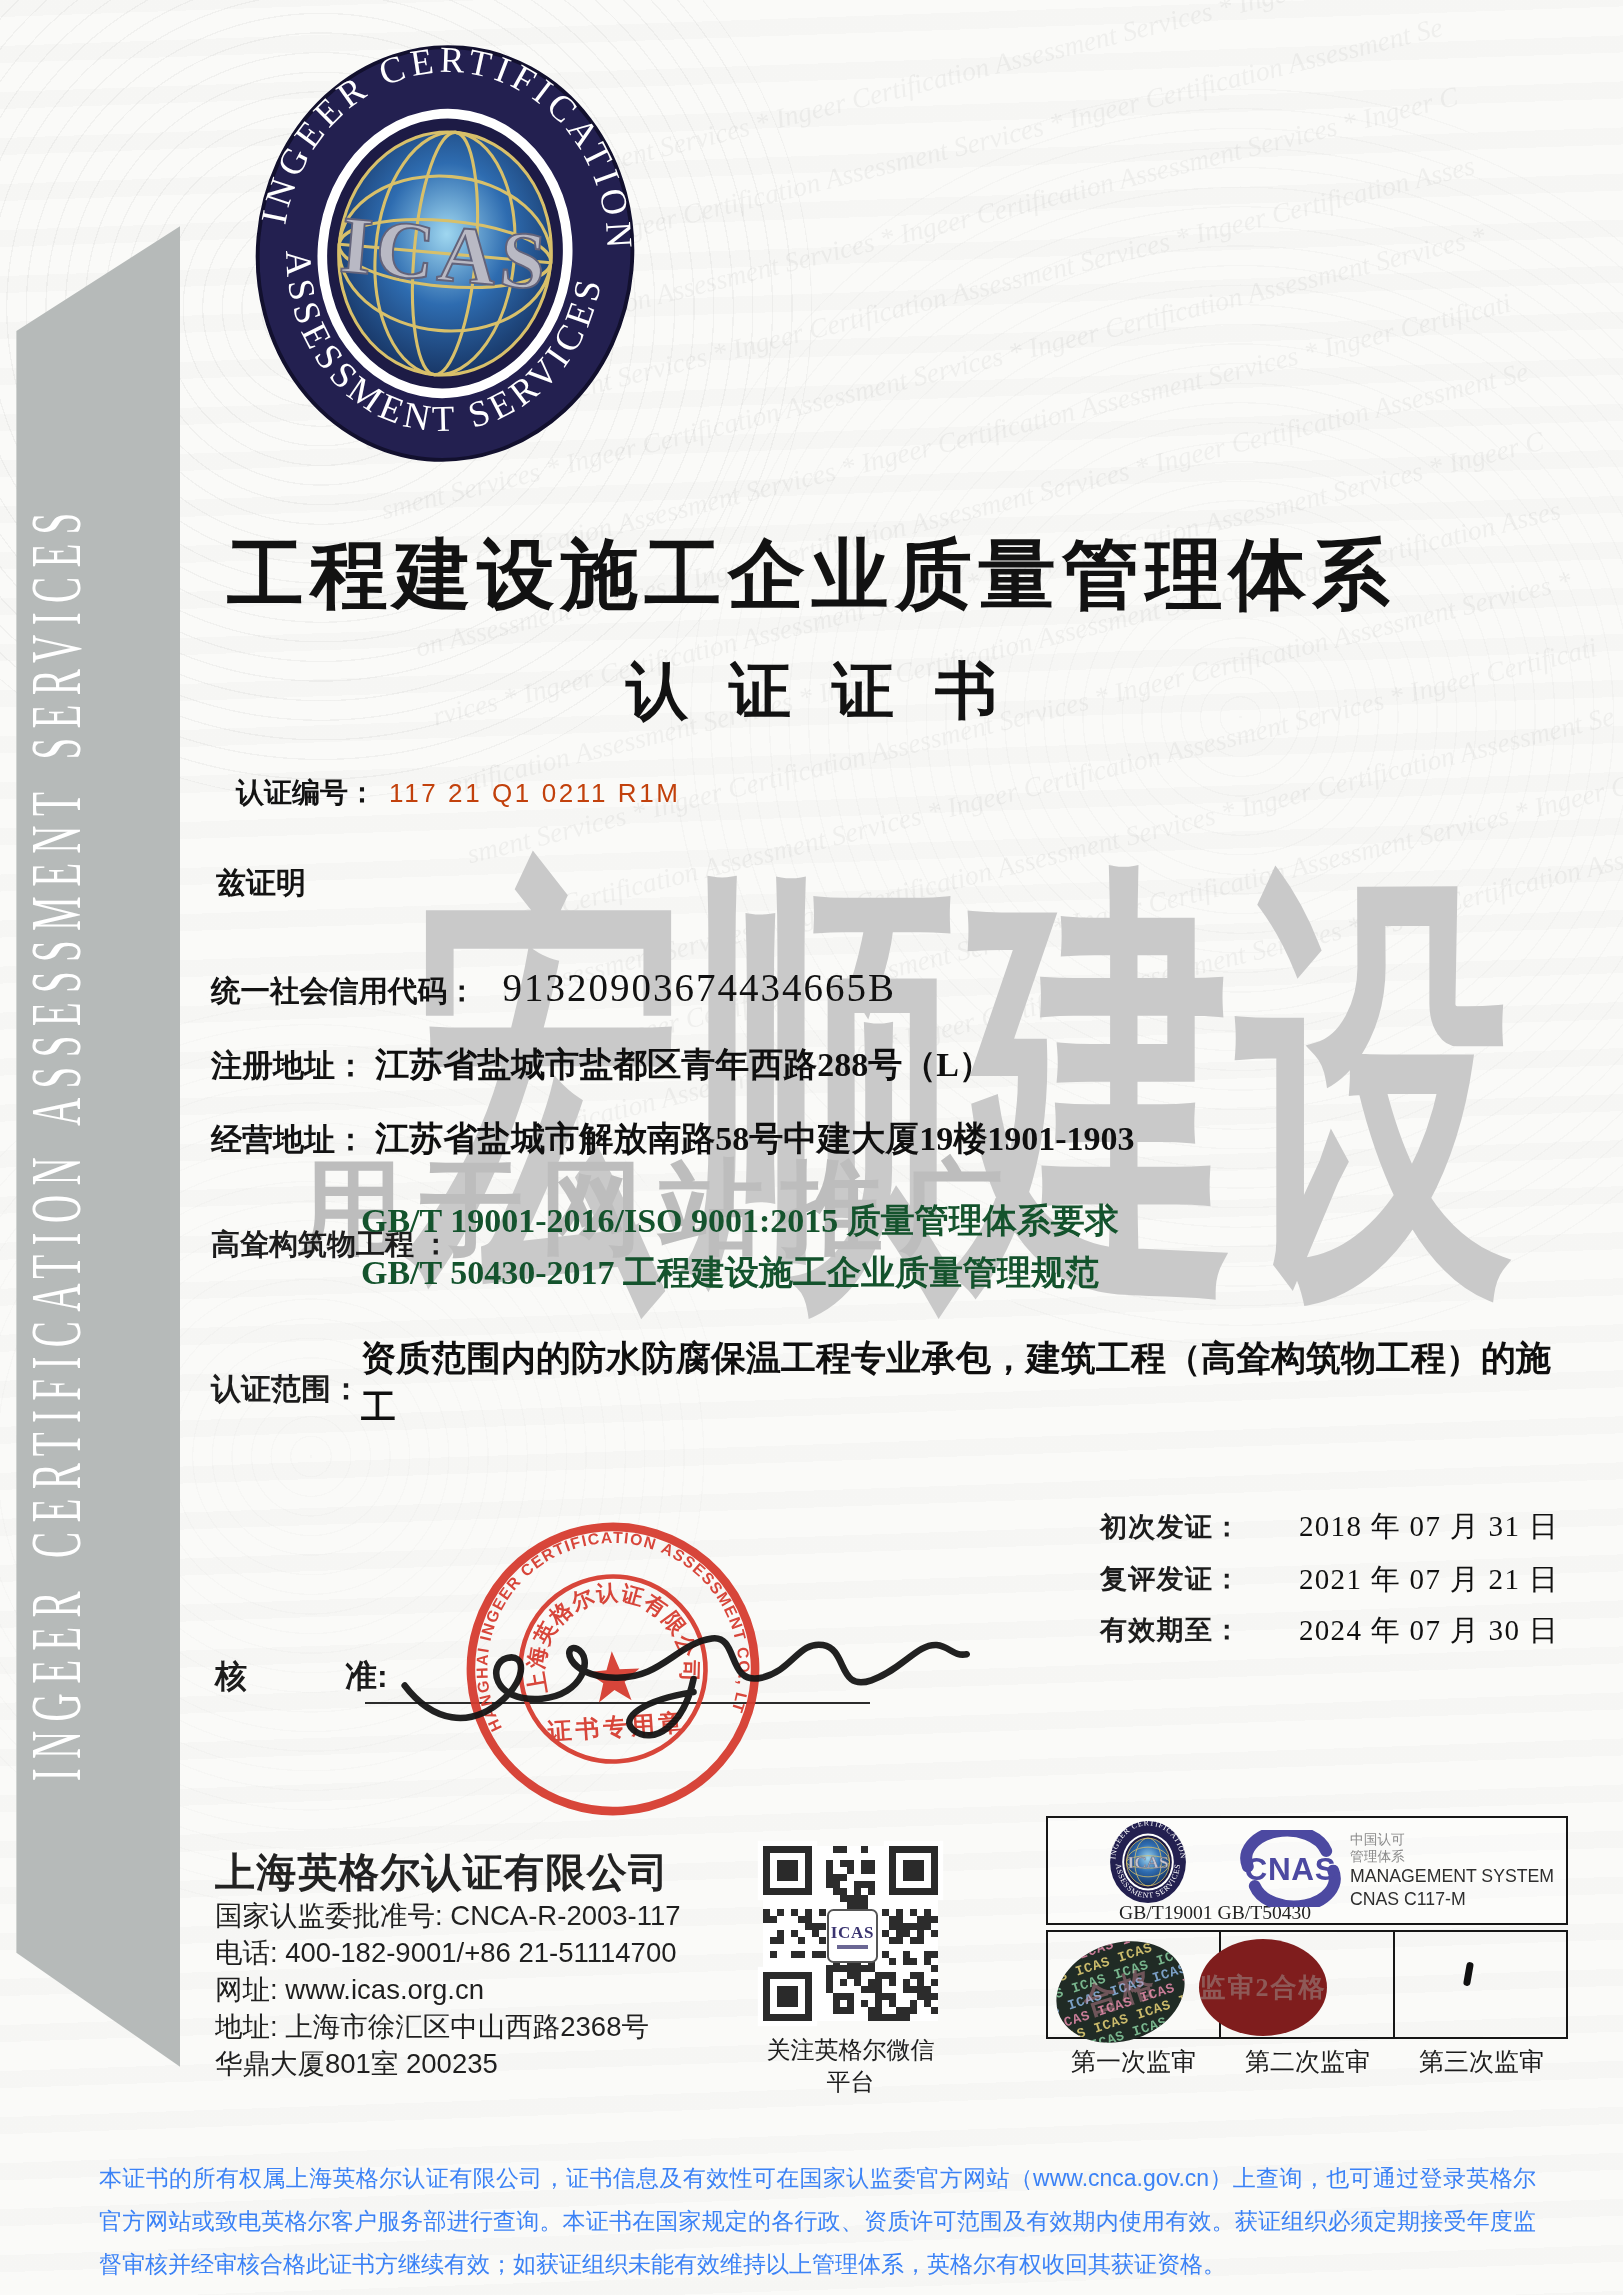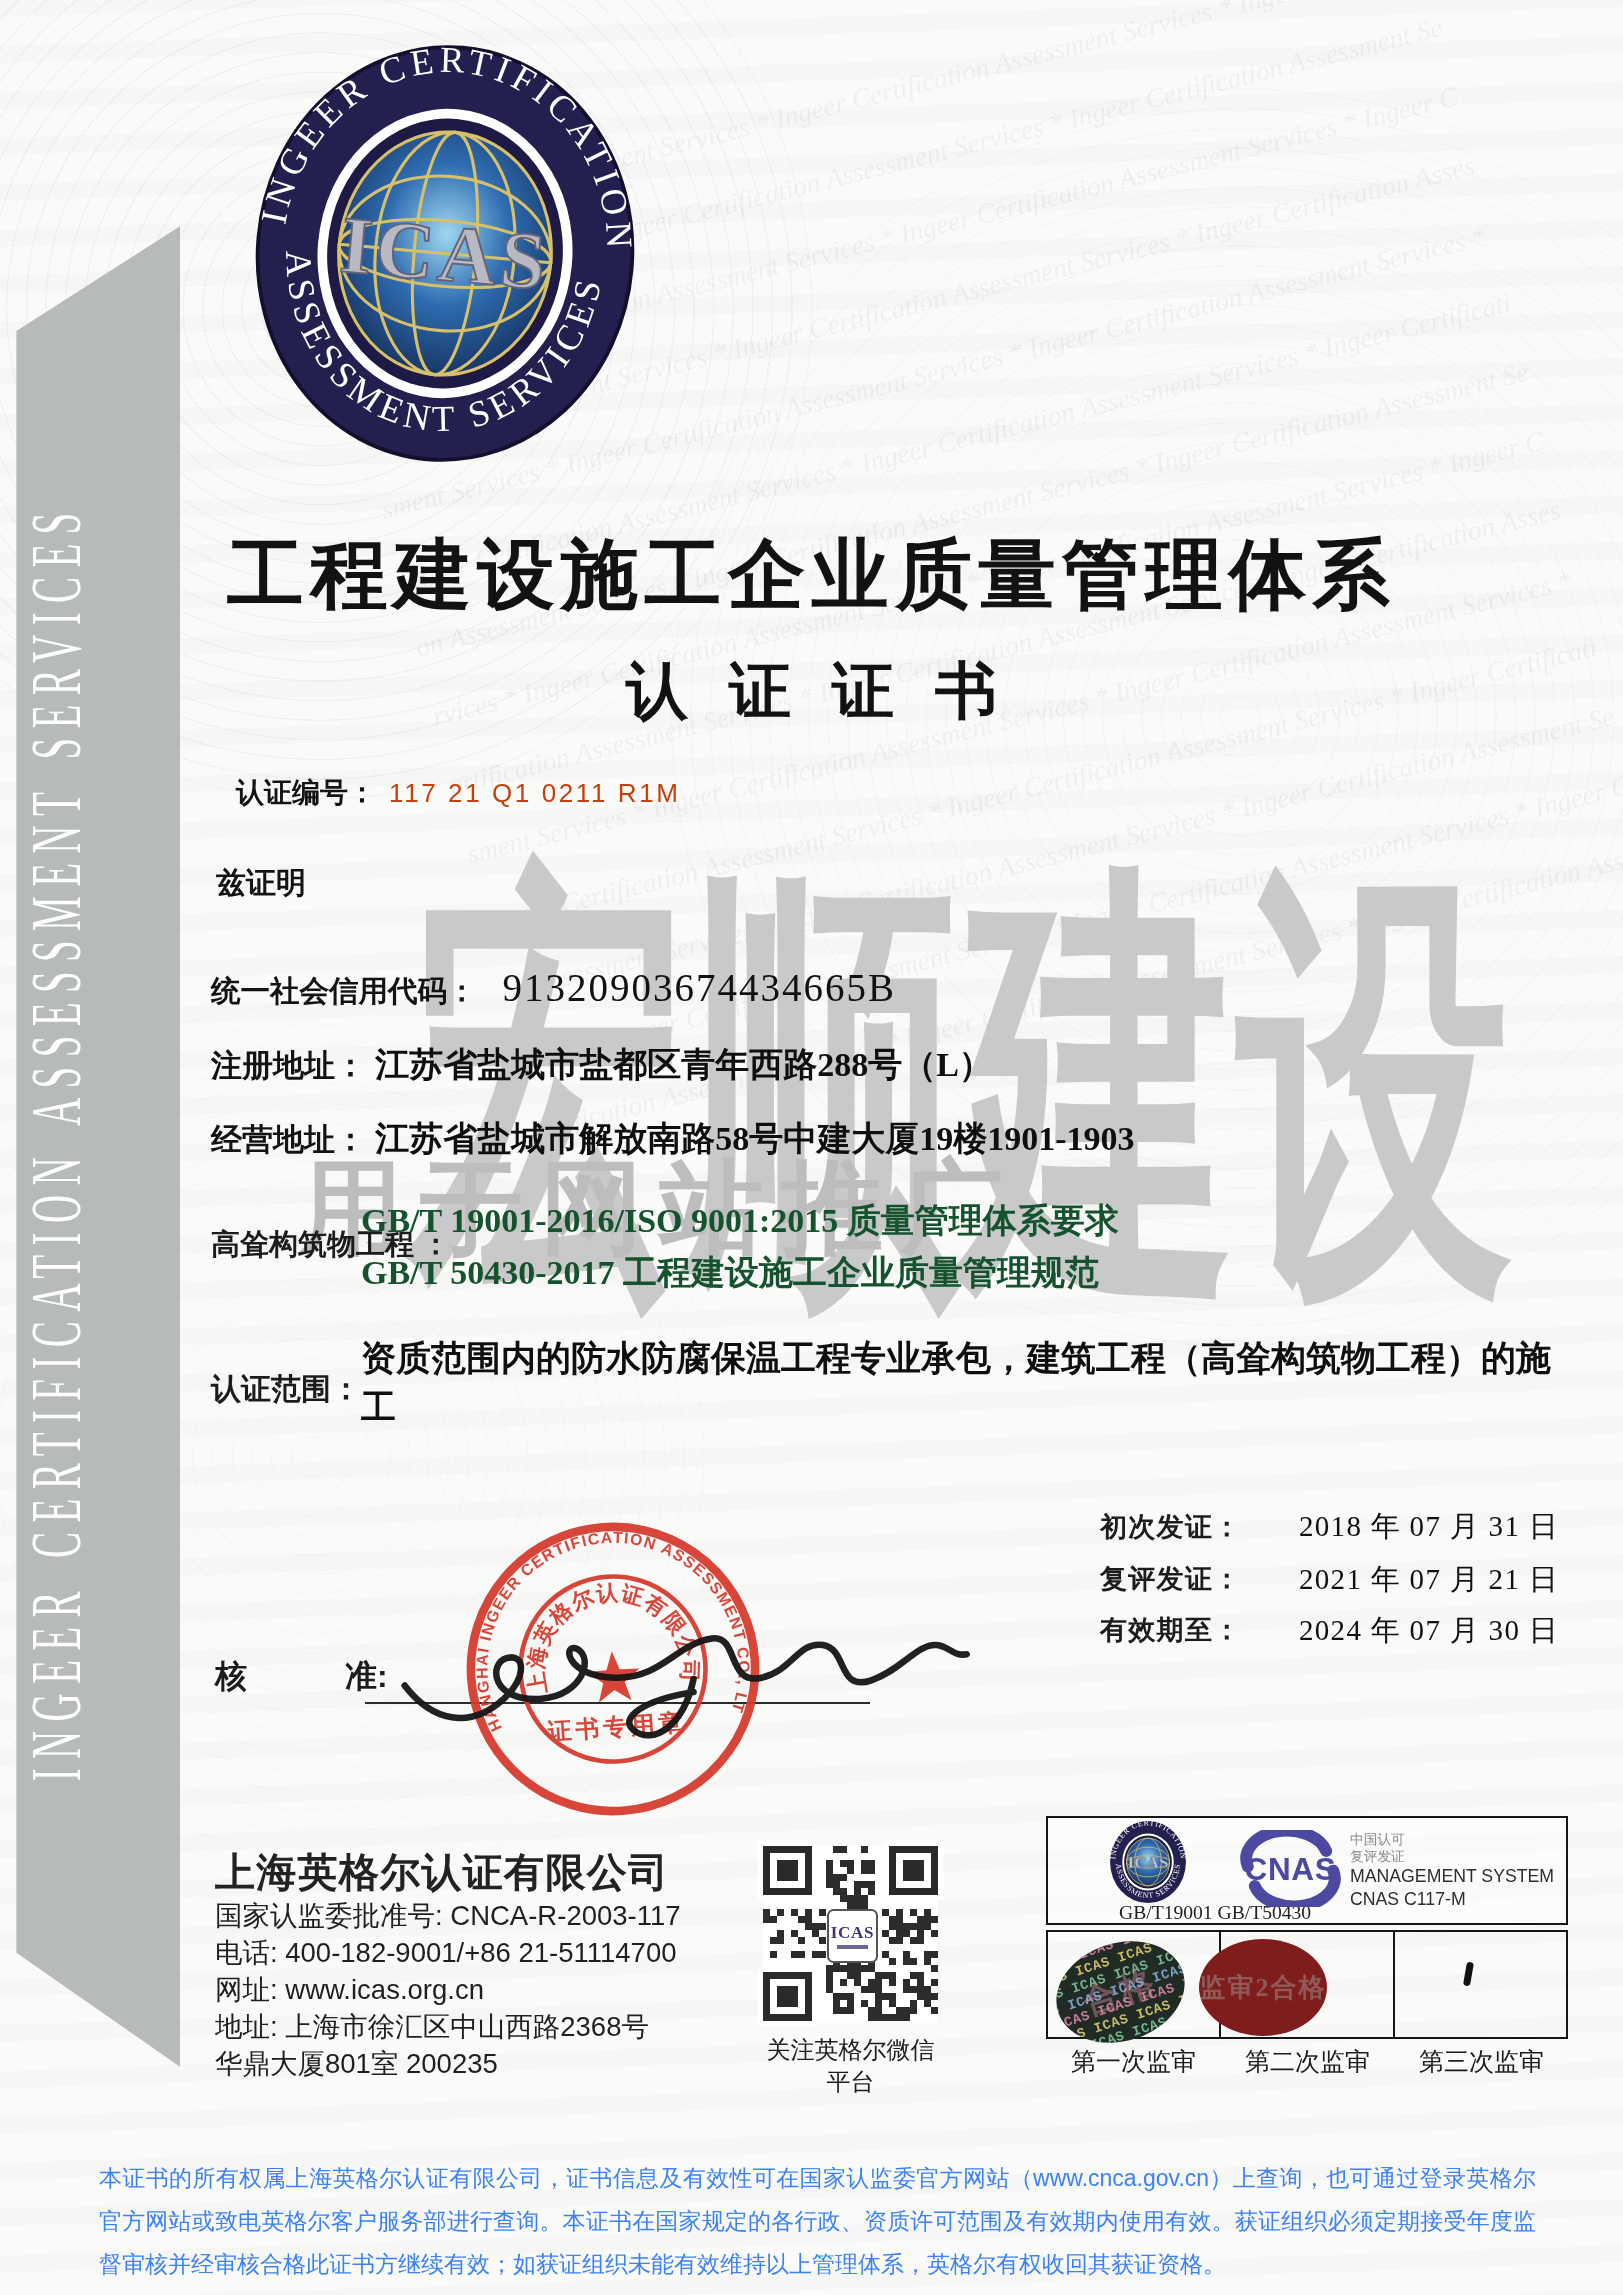--- a/index.html
+++ b/index.html
@@ -911,21 +911,21 @@
 
   <div class="abs" style="left:190px;top:11.8px;width:105px;height:79px;">
     <svg viewBox="0 0 150 110" width="105" height="77">
       <path d="M 14,52 A 58,40 0 0 1 126,30" fill="none" stroke="#4c49a1" stroke-width="17" stroke-linecap="round"></path>
       <path d="M 136,58 A 58,40 0 0 1 24,80" fill="none" stroke="#4c49a1" stroke-width="17" stroke-linecap="round"></path>
       <text x="75" y="72" text-anchor="middle" font-size="45" font-weight="bold" fill="#4c49a1" font-family="Liberation Sans,sans-serif" letter-spacing="1">CNAS</text>
     </svg>
   </div>
   <div class="cnas-txt">
     <div class="s">中国认可</div>
-    <div class="s">复评发证</div>
+    <div class="s">管理体系</div>
     <div class="m">MANAGEMENT SYSTEM</div>
     <div class="m">CNAS C117-M</div>
   </div>
 </div>
 
 <div class="abs surv">
   <div class="cell"></div>
   <div class="cell"></div>
   <div class="cell"></div>
 </div>

